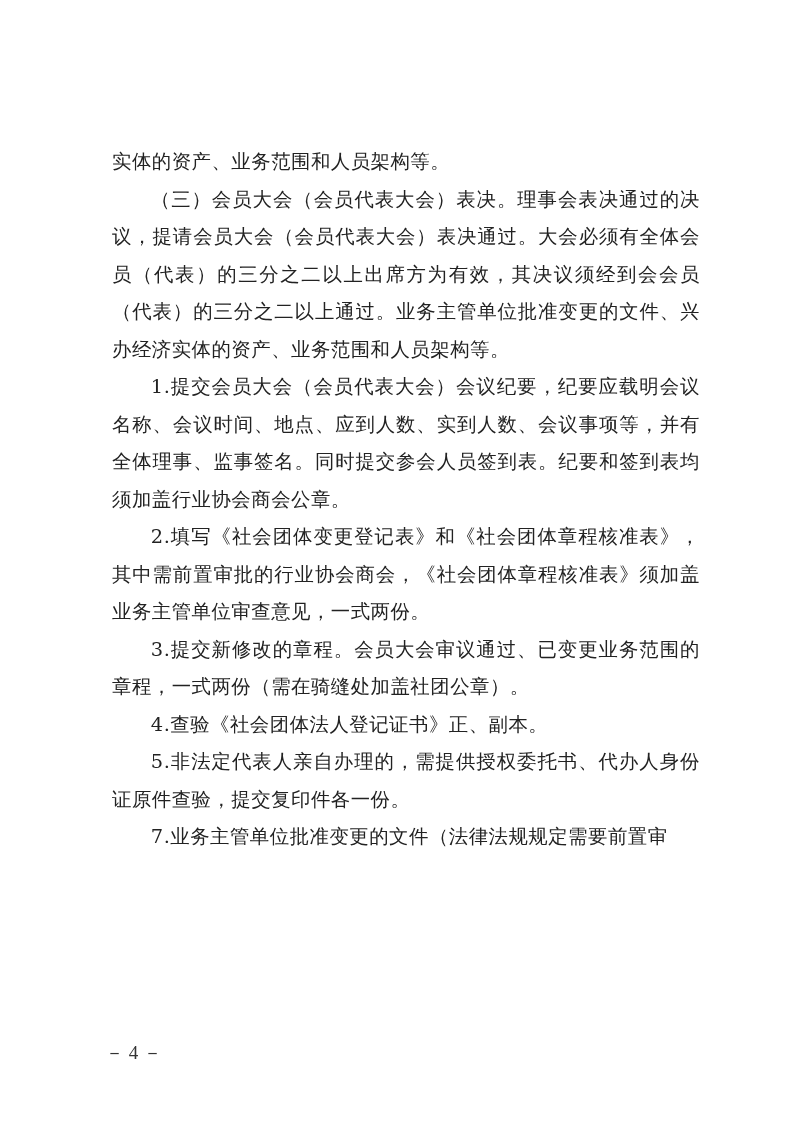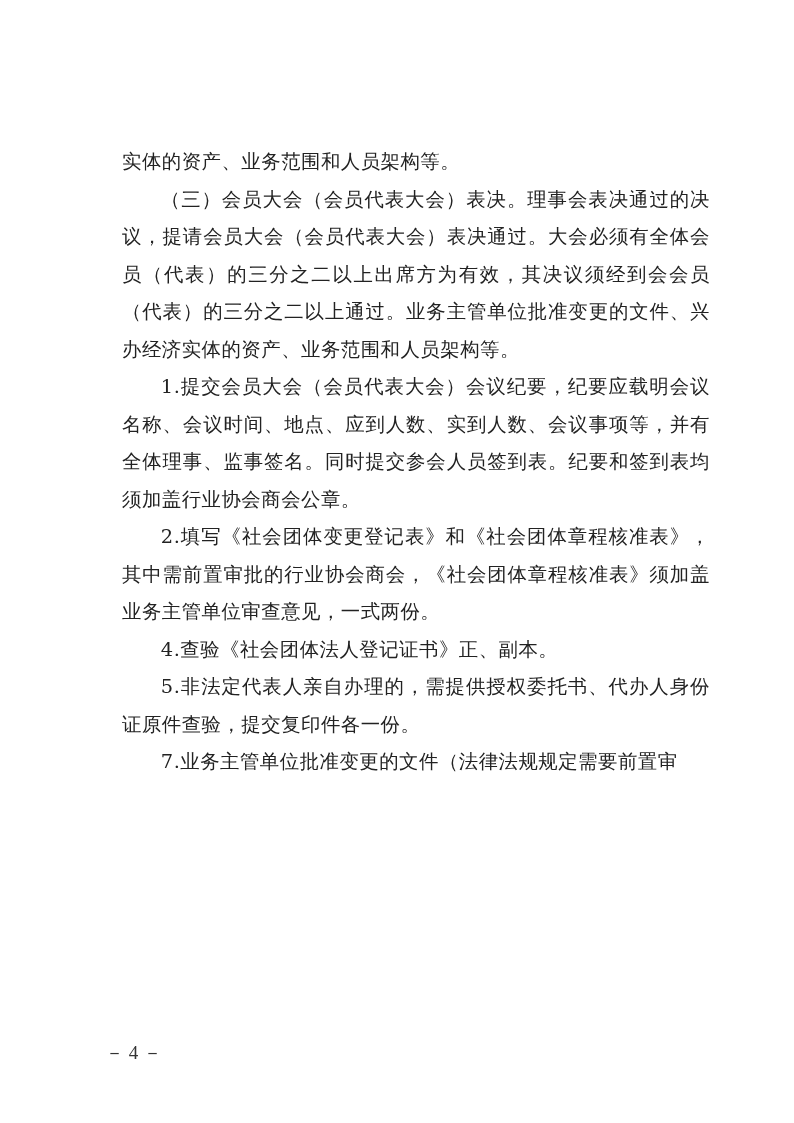--- a/index.html
+++ b/index.html
@@ -1,19 +1,19 @@
 <!DOCTYPE html>
 <html><head>
 <meta charset="utf-8">
 <style>
   html, body { margin: 0; padding: 0; background: #ffffff; }
   body { width: 794px; height: 1123px; position: relative; overflow: hidden; }
   .page { position: absolute; left: 0; top: 0; width: 794px; height: 1123px; background: #fff; }
   .content {
-    position: absolute; left: 122px; top: 143px; width: 588px;
+    position: absolute; left: 112px; top: 143px; width: 588px;
     font-family: "DejaVu Serif", "Liberation Serif", serif;
     font-size: 19.4px; line-height: 37.5px; color: #222;
     letter-spacing: 0.5px;
   }
   .p { margin: 0; text-align: justify; text-align-last: left; }
   .indent { text-indent: 2em; }
   .bold { font-weight: normal; font-family: "DejaVu Sans", "Liberation Sans", sans-serif; }
   .footer {
     position: absolute; left: 105px; top: 1040px;
     font-family: "Liberation Serif", "DejaVu Serif", serif;
@@ -31,20 +31,23 @@
     <p class="p indent">
       <span class="bold">（三）会员大会（会员代表大会）表决。</span><span>理事会表决通过的决议，提请会员大会（会员代表大会）表决通过。大会必须有全体会员（代表）的三分之二以上出席方为有效，其决议须经到会会员（代表）的三分之二以上通过。业务主管单位批准变更的文件、兴办经济实体的资产、业务范围和人员架构等。</span>
     </p>
     <p class="p indent">
       <span>1.提交会员大会（会员代表大会）会议纪要，纪要应载明会议名称、会议时间、地点、应到人数、实到人数、会议事项等，并有全体理事、监事签名。同时提交参会人员签到表。纪要和签到表均须加盖行业协会商会公章。</span>
     </p>
     <p class="p indent">
       <span>2.填写《社会团体变更登记表》和《社会团体章程核准表》，其中需前置审批的行业协会商会，《社会团体章程核准表》须加盖业务主管单位审查意见，一式两份。</span>
     </p>
     <p class="p indent">
+      <span>3.提交新修改的章程。会员大会审议通过、已变更业务范围的章程，一式两份（需在骑缝处加盖社团公章）。</span>
+    </p>
+    <p class="p indent">
       <span>4.查验《社会团体法人登记证书》正、副本。</span>
     </p>
     <p class="p indent">
       <span>5.非法定代表人亲自办理的，需提供授权委托书、代办人身份证原件查验，提交复印件各一份。</span>
     </p>
     <p class="p indent">
       <span>7.业务主管单位批准变更的文件（法律法规规定需要前置审</span>
     </p>
   </div>
   <div class="footer">－ 4 －</div>

